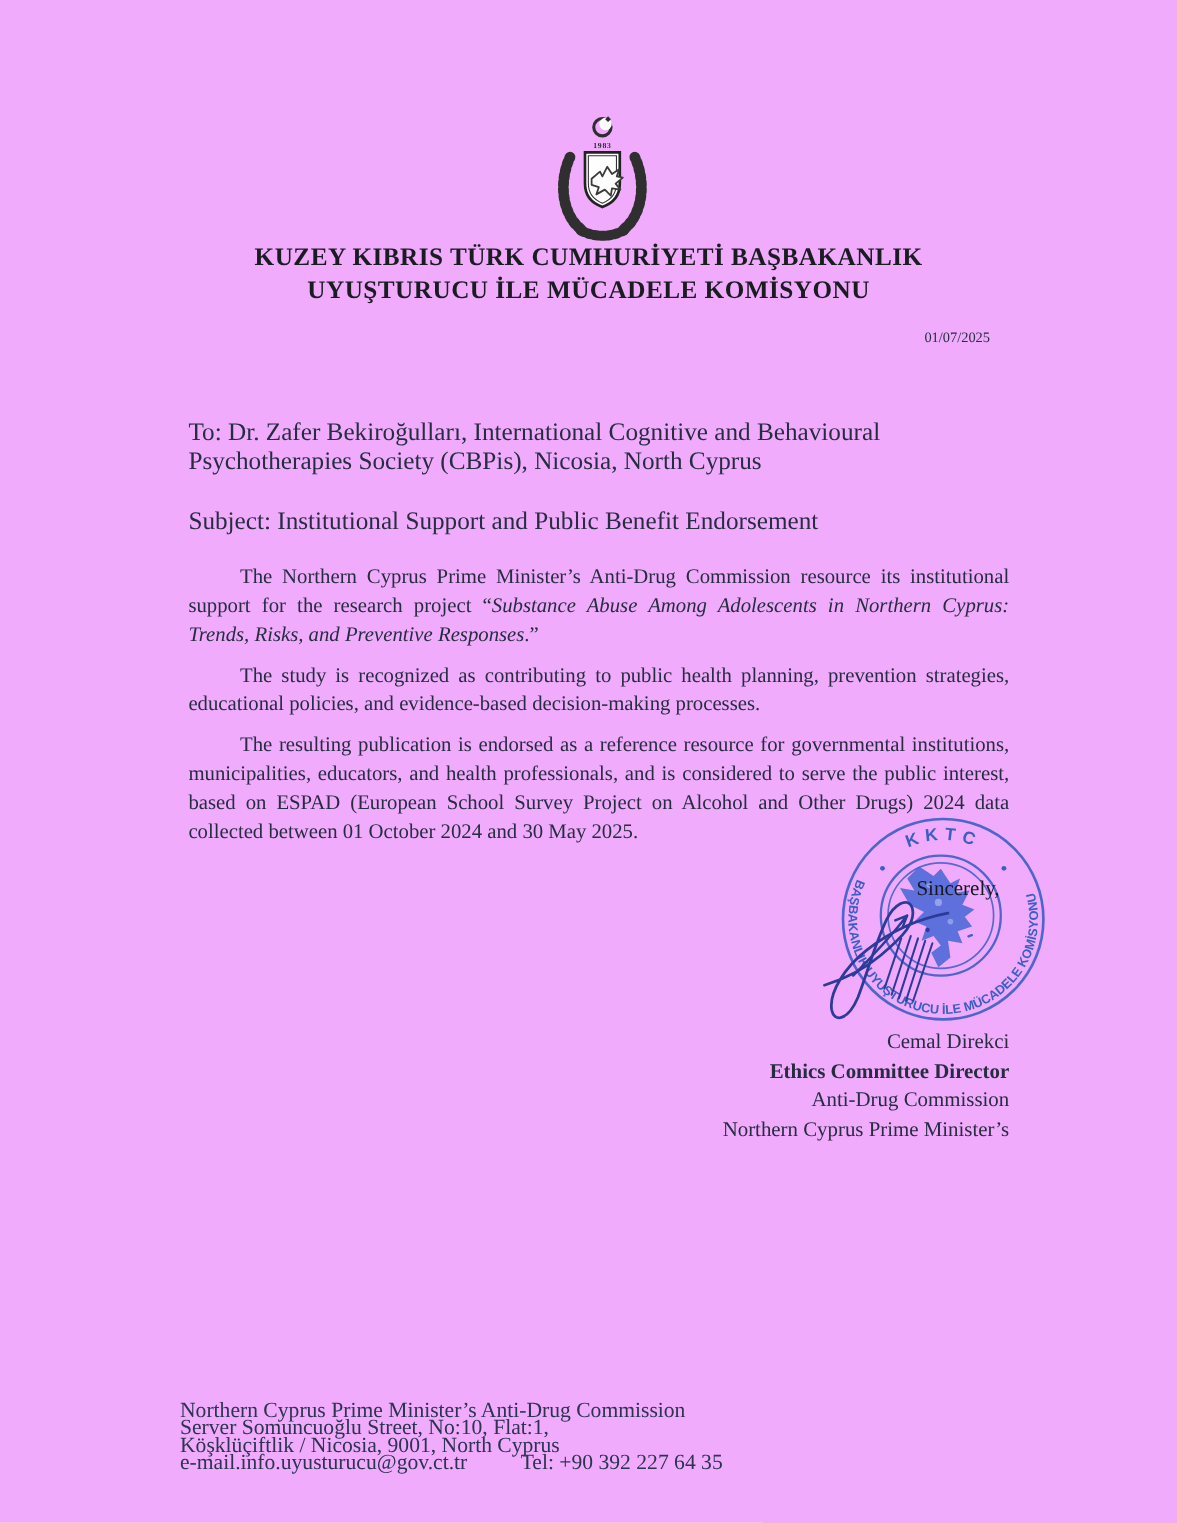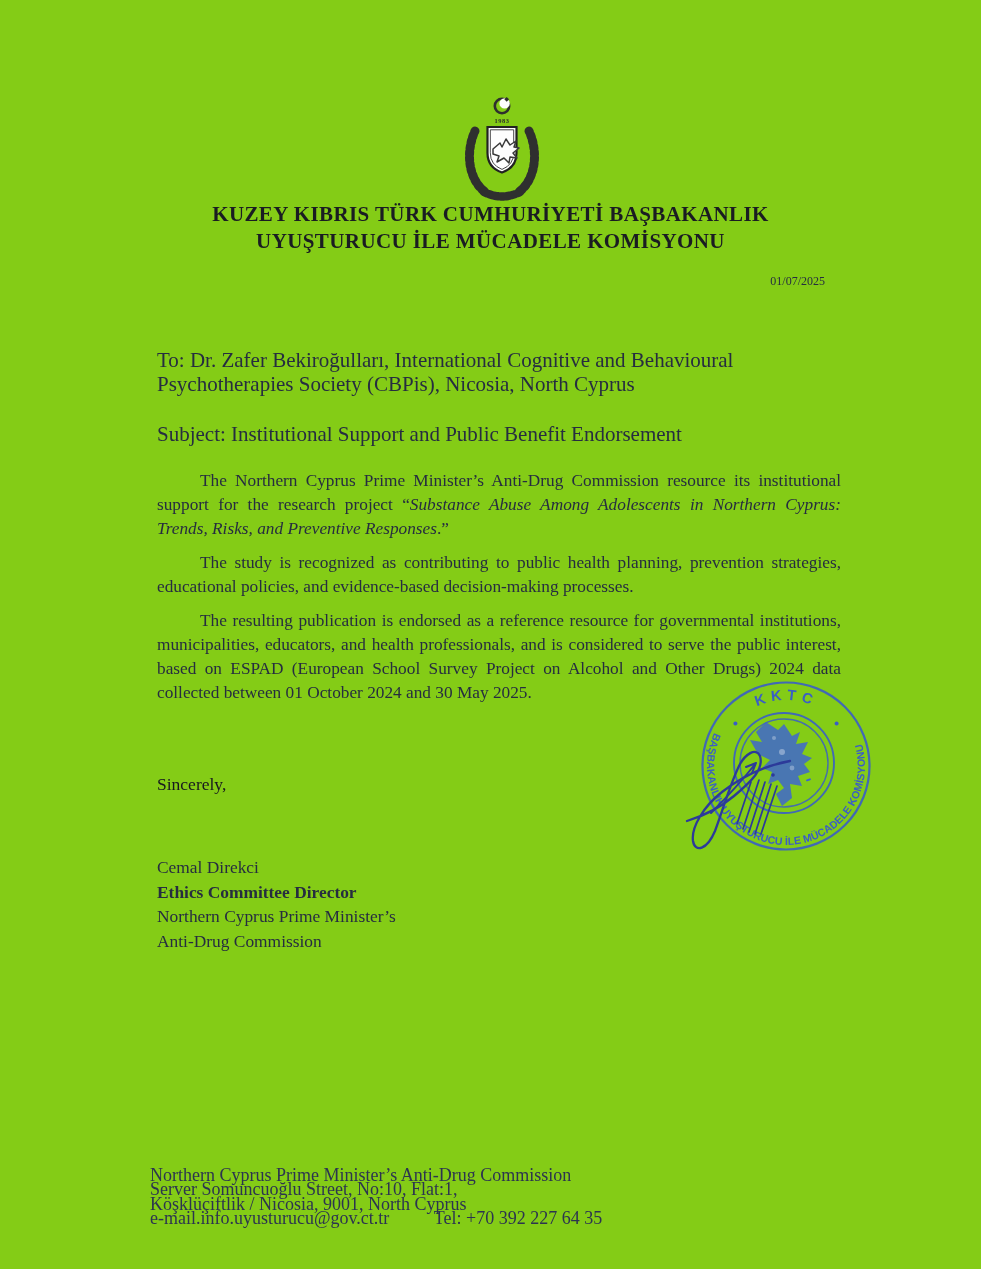--- a/index.html
+++ b/index.html
@@ -1,19 +1,19 @@
 <!DOCTYPE html>
 <html><head>
 <meta charset="utf-8">
 <style>
   html,body{margin:0;padding:0;background:#e8e8e8;}
   .page{
     position:relative;
     width:981px;height:1269px;
-    background:#84cc16;
+    background:#f0abfc;
     font-family:"Liberation Serif", serif;
     color:#262d40;
     overflow:hidden;
   }
   .abs{position:absolute;}
   
   .org-block{
     top:201px;left:0;width:100%;
     text-align:center;
     font-weight:bold;
@@ -43,28 +43,28 @@
   }
   .body-text p{
     margin:0 0 10px 0;
     text-align:justify;
     text-indent:43px;
   }
   .italic{font-style:italic;}
   
   .sincerely{
     top:730px;left:157px;width:676px;
+    text-align:right;
     font-size:17.5px;
     color:#17181f;
     z-index:3;
-    margin-top:44px;
   }
   .sig-block{
     top:855px;left:157px;width:684px;
-    text-align:left;
+    text-align:right;
     font-size:17.4px;
     line-height:24.6px;
     z-index:3;
   }
   .sig-block .bold{font-weight:bold;}
   
   .stamp-svg{top:676px;left:696px;z-index:1;}
   .signature-svg{top:668px;left:678px;z-index:4;}
   
   .footer{
@@ -149,27 +149,27 @@
     <g fill="none" stroke="#2c3a9a" stroke-linecap="round">
       <path stroke-width="2.3" d="M 687,821 C 703,816 721,807 734,796 C 752,781 764,769 760,756 C 756,747 745,754 739,766 C 729,787 723,810 715,831 C 707,850 695,853 693,841 C 691,827 704,806 722,792 C 741,777 763,766 790,761"></path>
       <path stroke-width="1.7" d="M 743,829 L 759,780 M 749,832 L 765,782 M 755,834 L 771,784 M 761,834 L 777,786 M 737,824 L 751,782"></path>
       <path stroke-width="2" d="M 711,813 C 727,797 745,777 756,763 M 756,763 L 746,767 M 756,763 L 752,773"></path>
     </g>
   </svg>
 
   <div class="abs sig-block">
     <div>Cemal Direkci</div>
     <div class="bold">Ethics Committee Director</div>
+    <div>Anti-Drug Commission</div>
     <div>Northern Cyprus Prime Minister’s</div>
-    <div>Anti-Drug Commission</div>
   </div>
 
   <div class="abs footer">
     <div>Northern Cyprus Prime Minister’s Anti-Drug Commission</div>
     <div>Server Somuncuoğlu Street, No:10, Flat:1,</div>
     <div>Köşklüçiftlik / Nicosia, 9001, North Cyprus</div>
     <div>
       <span>e-mail.info.uyusturucu@gov.ct.tr</span>
-      <span class="tel">Tel: +70 392 227 64 35</span>
+      <span class="tel">Tel: +90 392 227 64 35</span>
     </div>
   </div>
 
 </div>
 
 </body></html>

